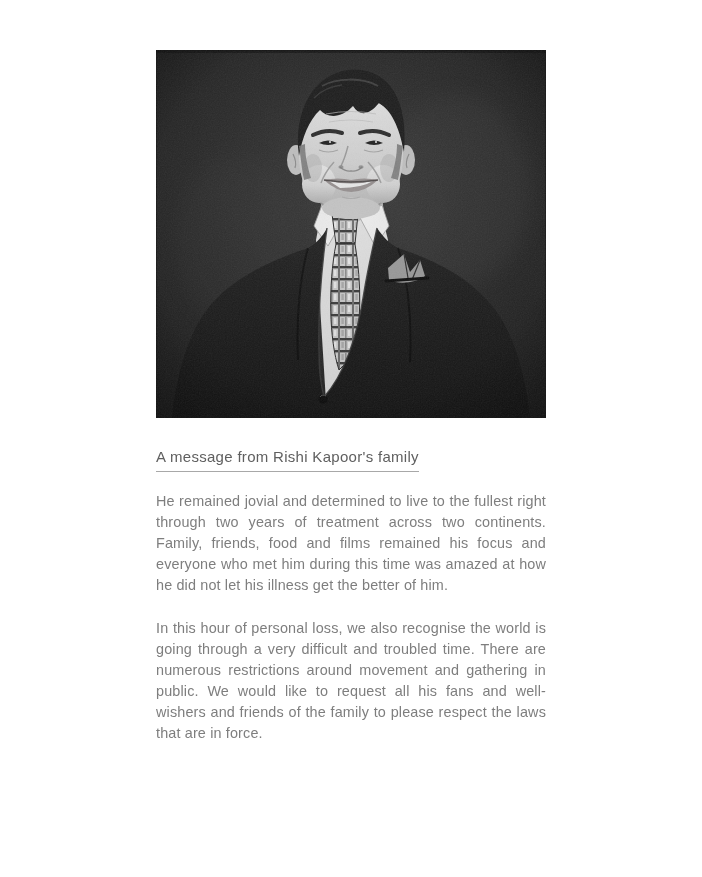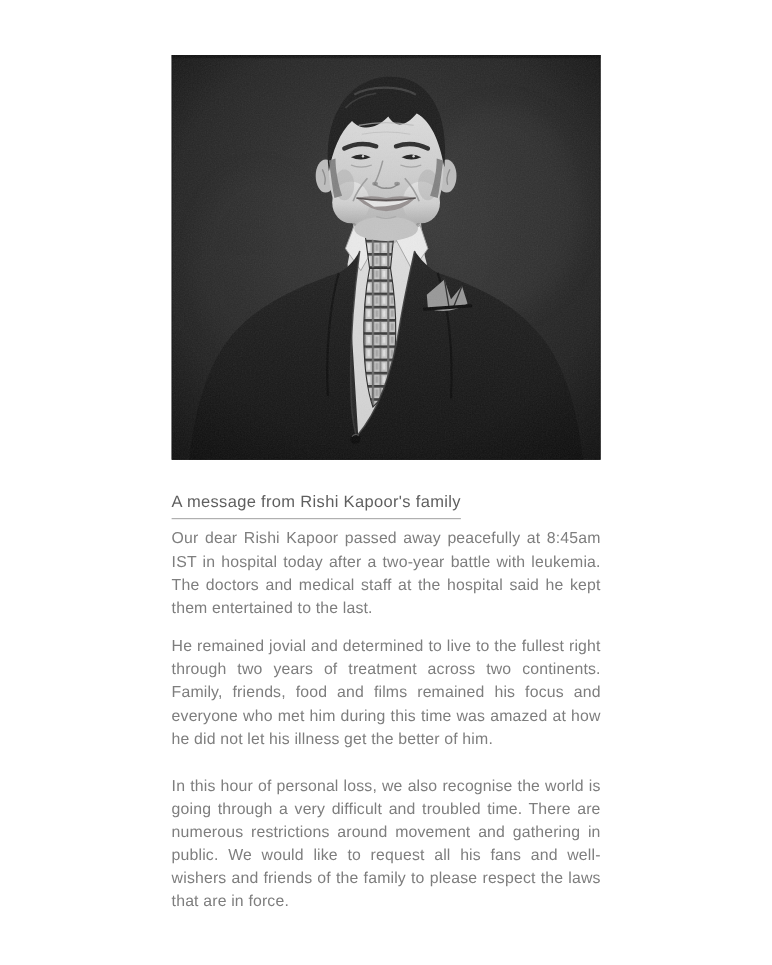--- a/index.html
+++ b/index.html
@@ -13,21 +13,21 @@
   .photo-wrap{
     position:absolute;left:156px;top:50px;width:390px;height:368px;
     margin:0;line-height:0;background:#262626;
   }
   .photo-wrap svg{display:block;}
 
   .content{
     position:absolute;left:156px;top:447px;width:390px;
   }
   .heading{
-    margin:0 0 8px 0;
+    margin:0 0 19px 0;
     font-size:15px;font-weight:400;line-height:19px;
     letter-spacing:0.3px;
     color:#5f5f5f;
   }
   .heading .heading-text{
     display:inline-block;
     padding-bottom:5px;
     border-bottom:1px solid #a8a8a8;
   }
   .para{
@@ -187,19 +187,18 @@
       <rect x="0" y="0" width="390" height="3" fill="#0d0d0d" opacity="0.55"></rect>
       <rect x="0.5" y="0.5" width="389" height="367" fill="none" stroke="#101010" stroke-width="1" opacity="0.6"></rect>
       <rect x="0" y="0" width="390" height="368" filter="url(#grain)"></rect>
     </svg>
   </figure>
 
   <main class="content">
     <h2 class="heading">
       <span class="heading-text">A message from Rishi Kapoor's family</span>
     </h2>
-    <p class="para">Our dear Rishi Kapoor passed away peacefully at 8:45am IST in hospital today after a two-year battle with leukemia. The doctors and medical staff at the hospital said he kept them entertained to the last.</p>
     <p class="para">He remained jovial and determined to live to the fullest right through two years of treatment across two continents. Family, friends, food and films remained his focus and everyone who met him during this time was amazed at how he did not let his illness get the better of him.</p>
     <p class="para gap-before">In this hour of personal loss, we also recognise the world is going through a very difficult and troubled time. There are numerous restrictions around movement and gathering in public. We would like to request all his fans and well-wishers and friends of the family to please respect the laws that are in force.</p>
 
   </main>
 
 </div>
 
 </body></html>

